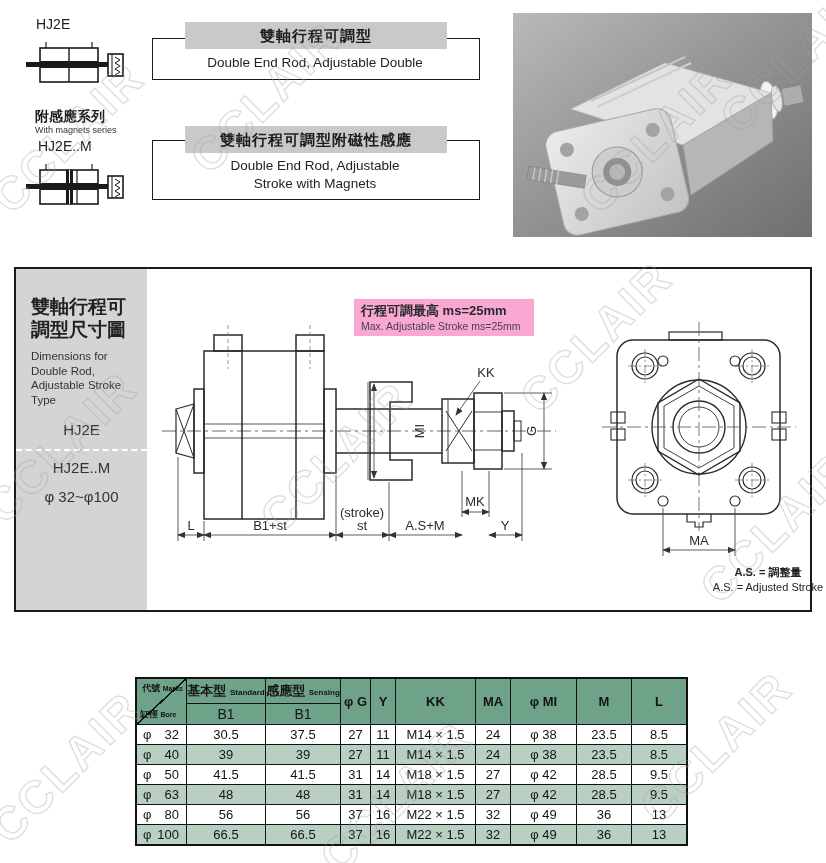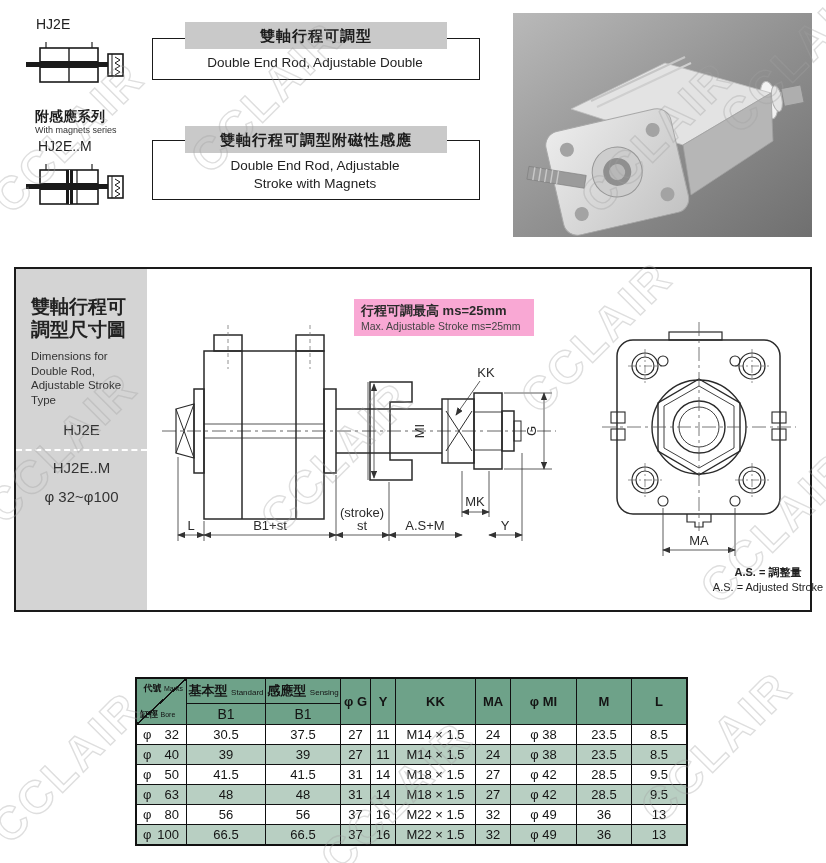--- a/index.html
+++ b/index.html
@@ -25,21 +25,21 @@
   #note{position:absolute;left:338px;top:30px;background:#f9a8d4;padding:3px 13px 4px 7px;}
   #note .zh{font-size:13px;font-weight:bold;color:#2a2a2a;}
   #note .en{font-size:10.5px;color:#444;margin-top:0;}
   #footnote{position:absolute;left:640px;top:296px;width:152px;font-size:11px;color:#222;line-height:15px;text-align:center;margin-left:36px;}
   #footnote .zh{font-weight:bold;}
   
   #dimtable{position:absolute;left:136px;top:678px;border-collapse:collapse;table-layout:fixed;width:550px;}
   #dimtable td,#dimtable th{border:1px solid #111;padding:0;text-align:center;vertical-align:middle;
       font-size:13px;color:#141414;overflow:hidden;}
   #dimtable .hd{background:var(--hdr);font-weight:bold;}
-  #dimtable .sub{font-size:8px;font-weight:normal;}
+  #dimtable .sub{font-size:8px;font-weight:bold;}
   #dimtable .b1{font-size:14px;font-weight:normal;}
   #dimtable tr.alt td{background:var(--alt);}
   #dimtable tr.plain td{background:#fff;}
   #dimtable td.bore{text-align:left;}
   #dimtable td.bore .wrap{display:flex;justify-content:space-between;padding:0 7px 0 6px;}
   #corner{position:relative;height:45px;background:
      linear-gradient(to bottom right, transparent calc(50% - 0.8px), #111 calc(50% - 0.8px), #111 calc(50% + 0.8px), transparent calc(50% + 0.8px)), var(--hdr);}
   #corner .tr{position:absolute;top:3px;right:3px;font-size:9px;font-weight:bold;}
   #corner .bl{position:absolute;bottom:3px;left:3px;font-size:9px;font-weight:bold;}
   #corner .sub{font-size:7px;}

